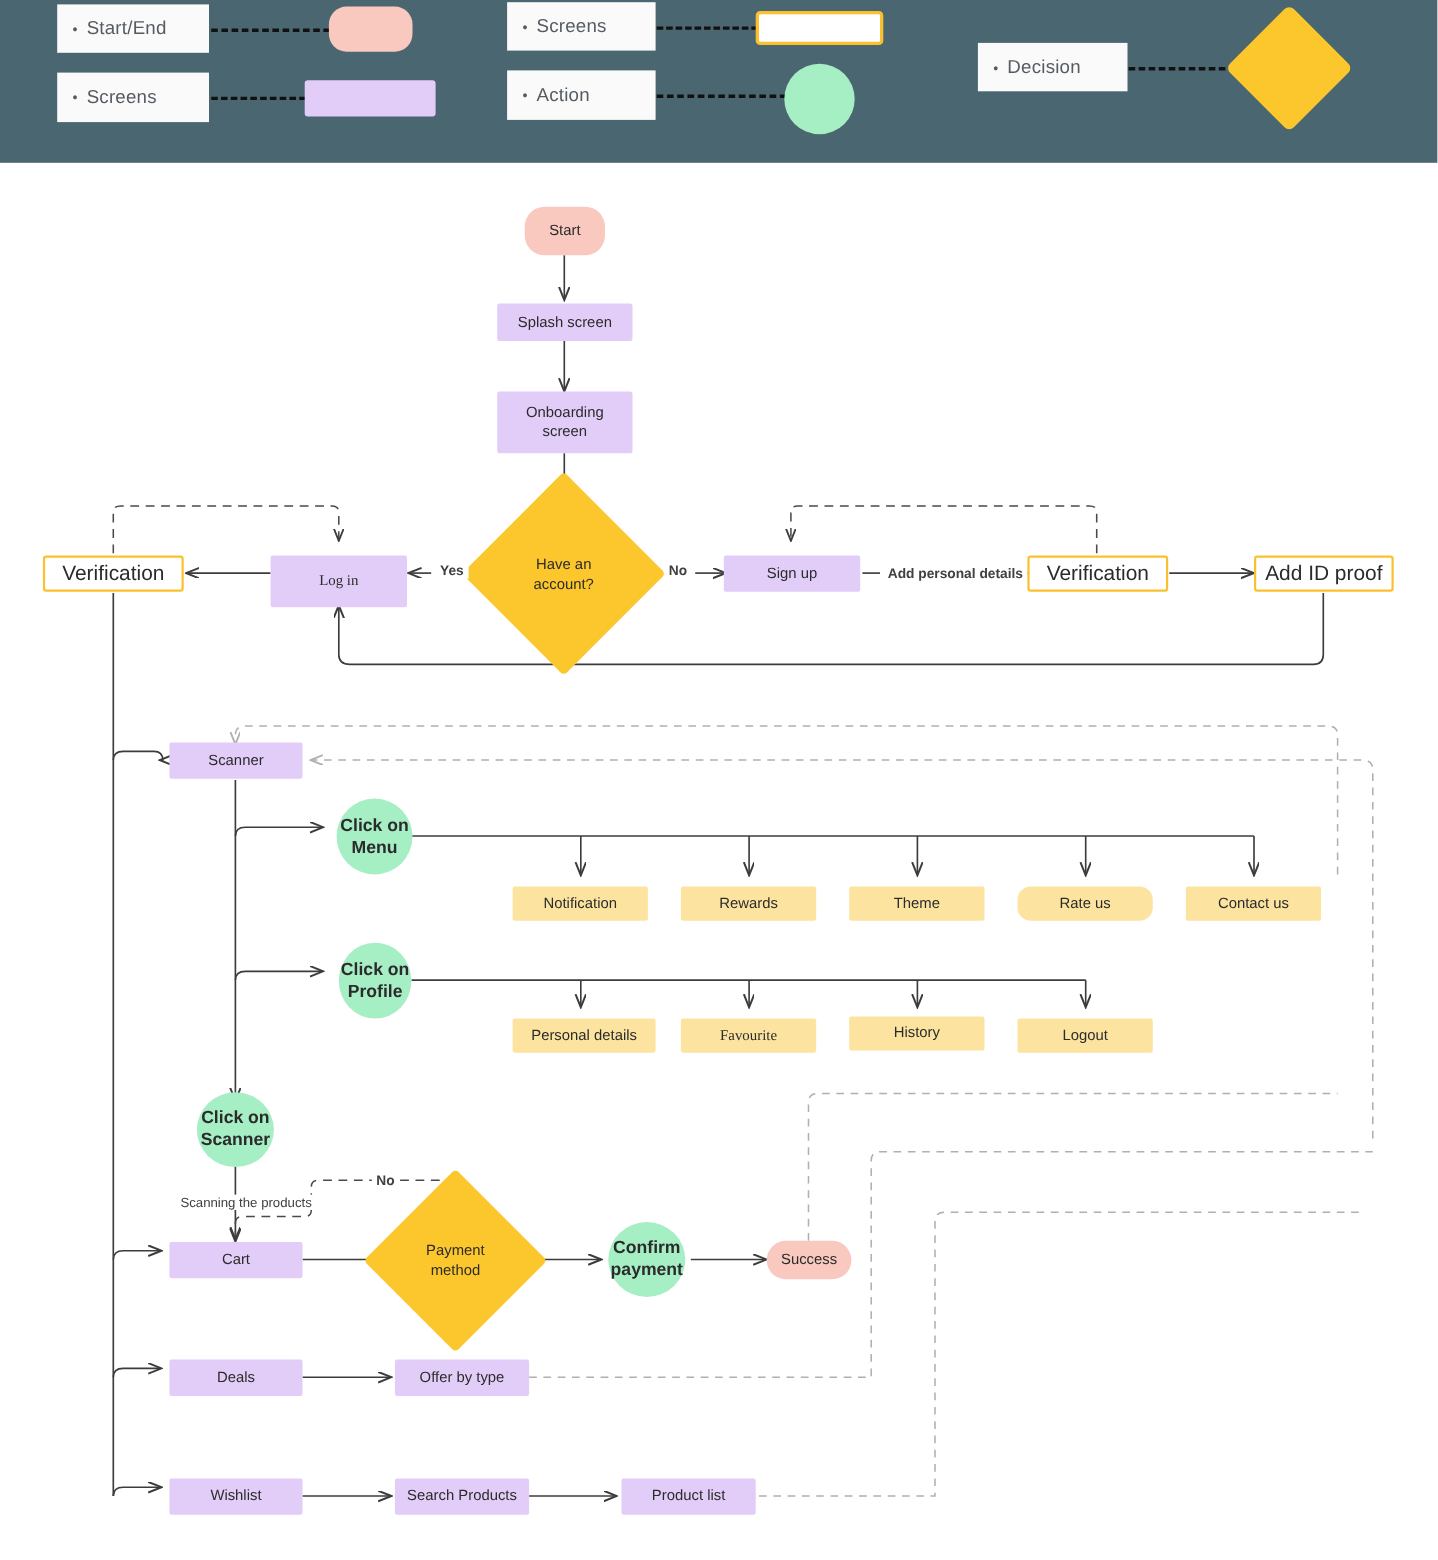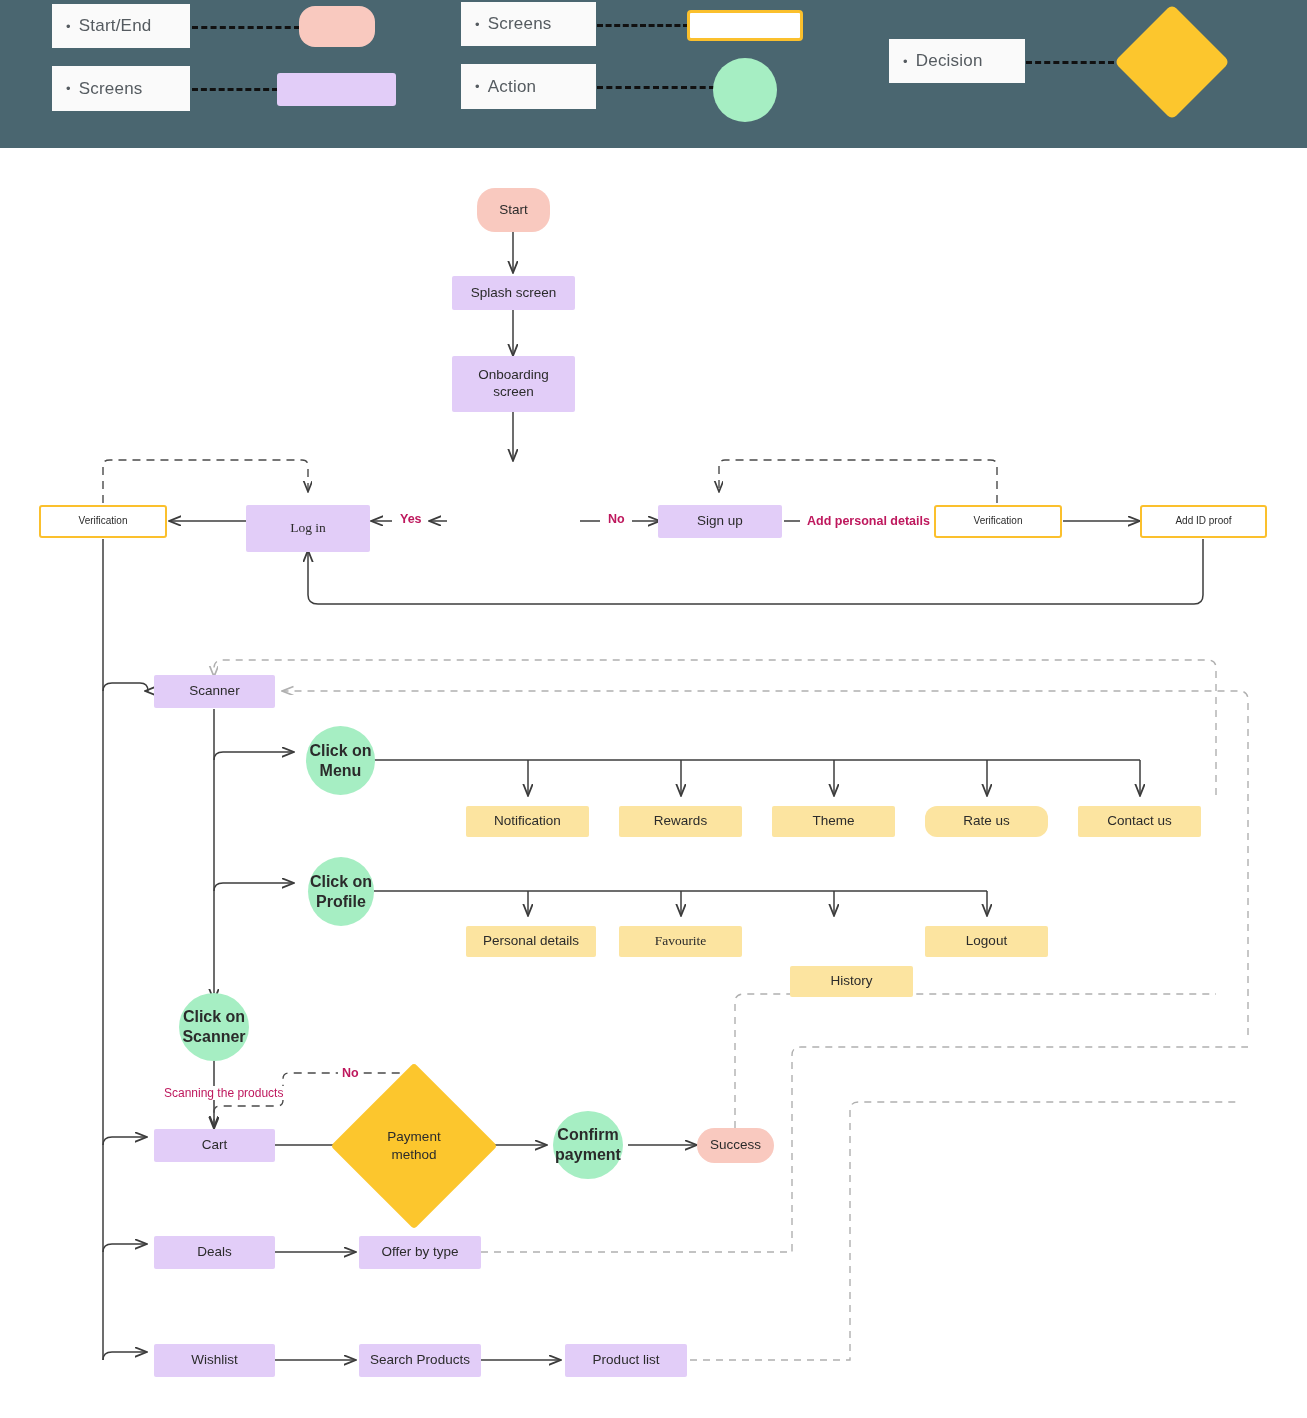--- a/index.html
+++ b/index.html
@@ -19,28 +19,28 @@
   .sh-rect-outline{background:#ffffff;border:3px solid #fbc02d;border-radius:4px;box-sizing:border-box;}
   .sh-circle-green{background:#a6eec3;border-radius:50%;}
   .sh-diamond{background:#fcc62d;transform:rotate(45deg);border-radius:6px;}
 
   
   .node{position:absolute;display:flex;align-items:center;justify-content:center;
         text-align:center;box-sizing:border-box;color:#2b2b2b;line-height:1.25;}
   .n-screen{background:#e2cdf8;border-radius:2px;font-size:13.5px;}
   .n-start{background:#f9c9bf;border-radius:18px;font-size:13.5px;}
   .n-menu{background:#fce4a0;border-radius:2px;font-size:13.5px;}
-  .n-outline{background:#ffffff;border:2px solid #fbc02d;border-radius:3px;font-size:10px;}
+  .n-outline{background:#ffffff;border:2px solid #fbc02d;border-radius:3px;font-size:19px;}
   .n-action{background:#a6eec3;border-radius:50%;font-size:16px;font-weight:bold;}
   .n-decision-wrap{position:absolute;}
   .n-decision-shape{position:absolute;inset:0;background:#fcc62d;transform:rotate(45deg);border-radius:4px;}
   .n-decision-text{position:absolute;inset:0;display:flex;align-items:center;justify-content:center;
         text-align:center;font-size:13.5px;color:#2b2b2b;line-height:1.3;}
 
-  .edge-label{position:absolute;font-size:12.5px;font-weight:bold;color:#be185d;
+  .edge-label{position:absolute;font-size:12.5px;font-weight:bold;color:#404040;
         background:#fff;padding:0 4px;white-space:nowrap;}
   .edge-label.plain{font-weight:normal;font-size:12px;}
 
   svg.wires{position:absolute;left:0;top:0;width:1307px;height:1418px;pointer-events:none;}
 </style>
 </head>
 <body>
 
 <div id="canvas">
 
@@ -173,20 +173,25 @@
     </g>
   </svg>
 
   <div class="node n-start" style="left:477px;top:188px;width:73px;height:44px;">Start</div>
 
   <div class="node n-screen" style="left:452px;top:276px;width:123px;height:34px;">Splash screen</div>
 
   <div class="node n-screen" style="left:452px;top:356px;width:123px;height:56px;white-space:pre-line;">Onboarding
 screen</div>
 
+  <div class="n-decision-wrap" style="left:447px;top:456px;width:131px;height:131px;">
+    <div class="n-decision-shape"></div>
+    <div class="n-decision-text" style="white-space:pre-line;">Have an
+account?</div>
+  </div>
 
   <div class="edge-label" style="left:396px;top:512px;">Yes</div>
   <div class="edge-label" style="left:604px;top:512px;">No</div>
 
   <div class="node n-screen" style="left:246px;top:505px;width:124px;height:47px;font-family:Liberation Serif, serif;">Log in</div>
 
   <div class="node n-outline" style="left:39px;top:505px;width:128px;height:33px;">Verification</div>
 
   <div class="node n-screen" style="left:658px;top:505px;width:124px;height:33px;">Sign up</div>
 
@@ -208,21 +213,21 @@
 Scanner</div>
 
   <div class="node n-menu" style="left:466px;top:806px;width:123px;height:31px;">Notification</div>
   <div class="node n-menu" style="left:619px;top:806px;width:123px;height:31px;">Rewards</div>
   <div class="node n-menu" style="left:772px;top:806px;width:123px;height:31px;">Theme</div>
   <div class="node n-menu" style="left:925px;top:806px;width:123px;height:31px;border-radius:12px;">Rate us</div>
   <div class="node n-menu" style="left:1078px;top:806px;width:123px;height:31px;">Contact us</div>
 
   <div class="node n-menu" style="left:466px;top:926px;width:130px;height:31px;">Personal details</div>
   <div class="node n-menu" style="left:619px;top:926px;width:123px;height:31px;font-family:Liberation Serif, serif;">Favourite</div>
-  <div class="node n-menu" style="left:772px;top:966px;width:123px;height:31px;margin-left:18px;">History</div>
+  <div class="node n-menu" style="left:772px;top:924px;width:123px;height:31px;">History</div>
   <div class="node n-menu" style="left:925px;top:926px;width:123px;height:31px;">Logout</div>
 
   <div class="edge-label plain" style="left:160px;top:1086px;">Scanning the products</div>
 
   <div class="edge-label" style="left:338px;top:1066px;">No</div>
 
   <div class="node n-screen" style="left:154px;top:1129px;width:121px;height:33px;">Cart</div>
 
   <div class="n-decision-wrap" style="left:355px;top:1087px;width:118px;height:118px;">
     <div class="n-decision-shape"></div>

